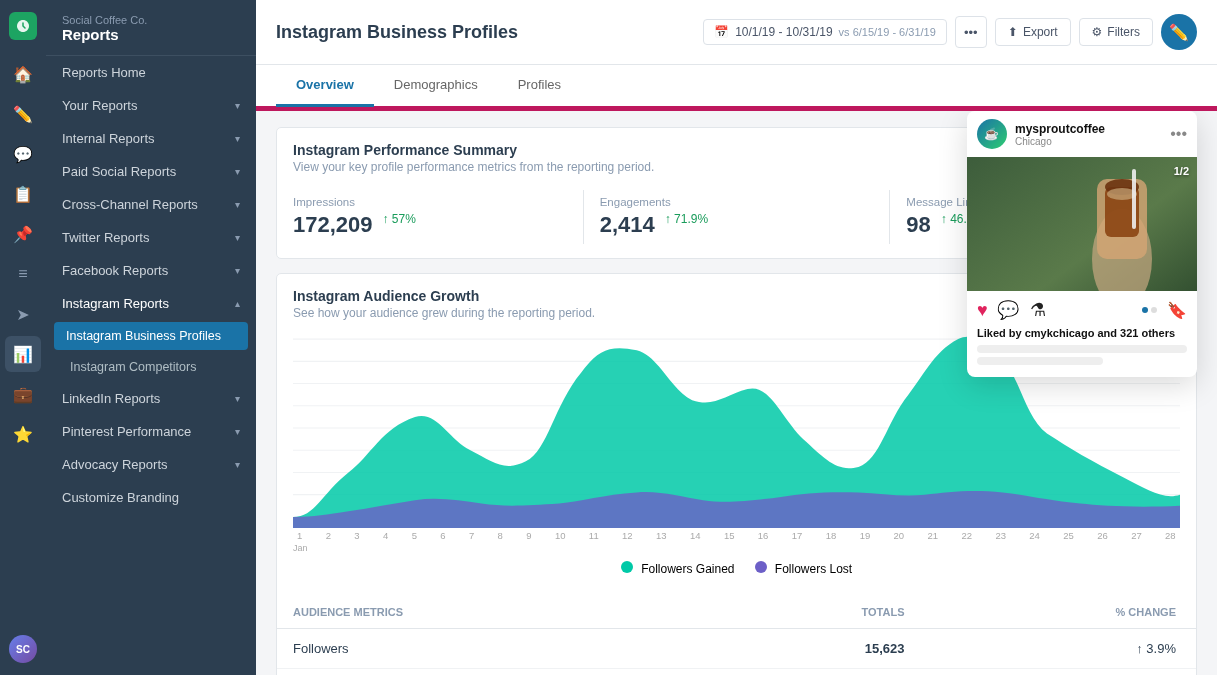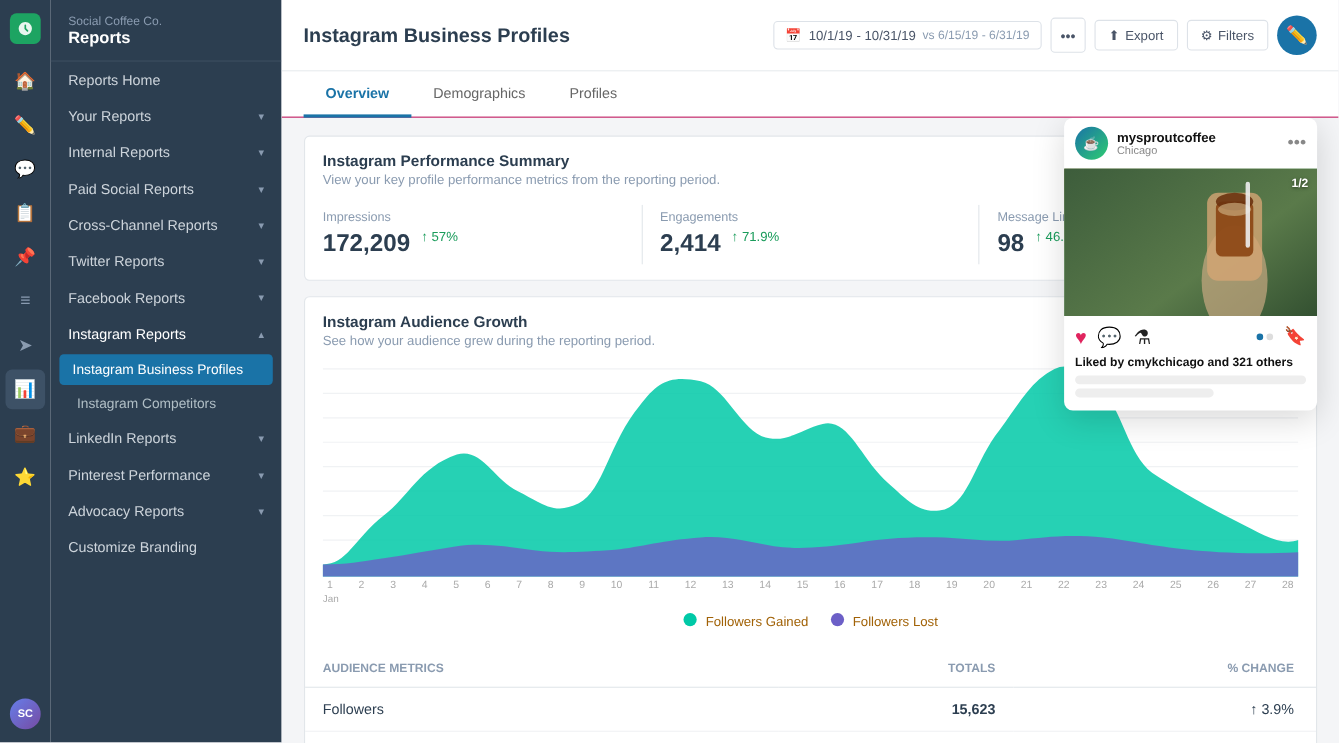--- a/index.html
+++ b/index.html
@@ -122,21 +122,21 @@
       width: 36px; height: 36px; border-radius: 50%;
       background: #1a73a7; color: #fff;
       display: flex; align-items: center; justify-content: center;
       cursor: pointer; font-size: 16px; border: none;
     }
 
     
     .tabs {
       background: #fff;
       display: flex;
-      border-bottom: 1px solid #be185d;
+      border-bottom: 5px solid #be185d;
       padding: 0 20px;
       flex-shrink: 0;
     }
     .tab {
       padding: 12px 20px;
       cursor: pointer;
       font-size: 13px;
       color: #666;
       border-bottom: 3px solid transparent;
       margin-bottom: -1px;
@@ -179,21 +179,21 @@
 
     
     .chart-area { padding: 0 16px 16px; }
 
     .chart-wrap { position: relative; width: 100%; height: 200px; }
     svg.chart { width: 100%; height: 100%; }
 
     .chart-legend {
       display: flex; gap: 20px; justify-content: center;
       padding: 8px 0 4px;
-      font-size: 12px; color: #a16207;
+      font-size: 12px; color: #000000;
     }
     .legend-dot {
       width: 12px; height: 12px; border-radius: 50%; display: inline-block; margin-right: 5px;
     }
 
     
     .audience-table { width: 100%; border-collapse: collapse; }
     .audience-table thead tr th {
       font-size: 11px; color: #8a9bb0; text-transform: uppercase;
       padding: 10px 16px; border-bottom: 1px solid #e2e6ea;

